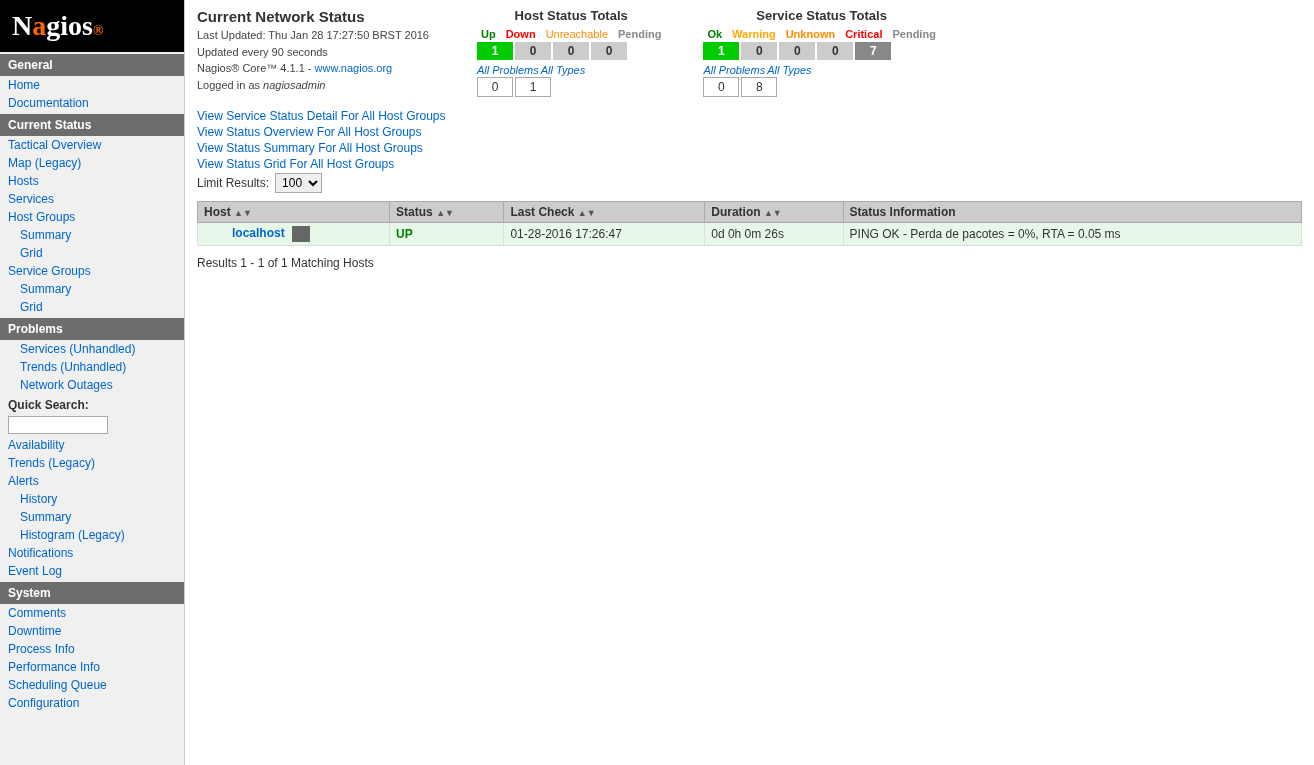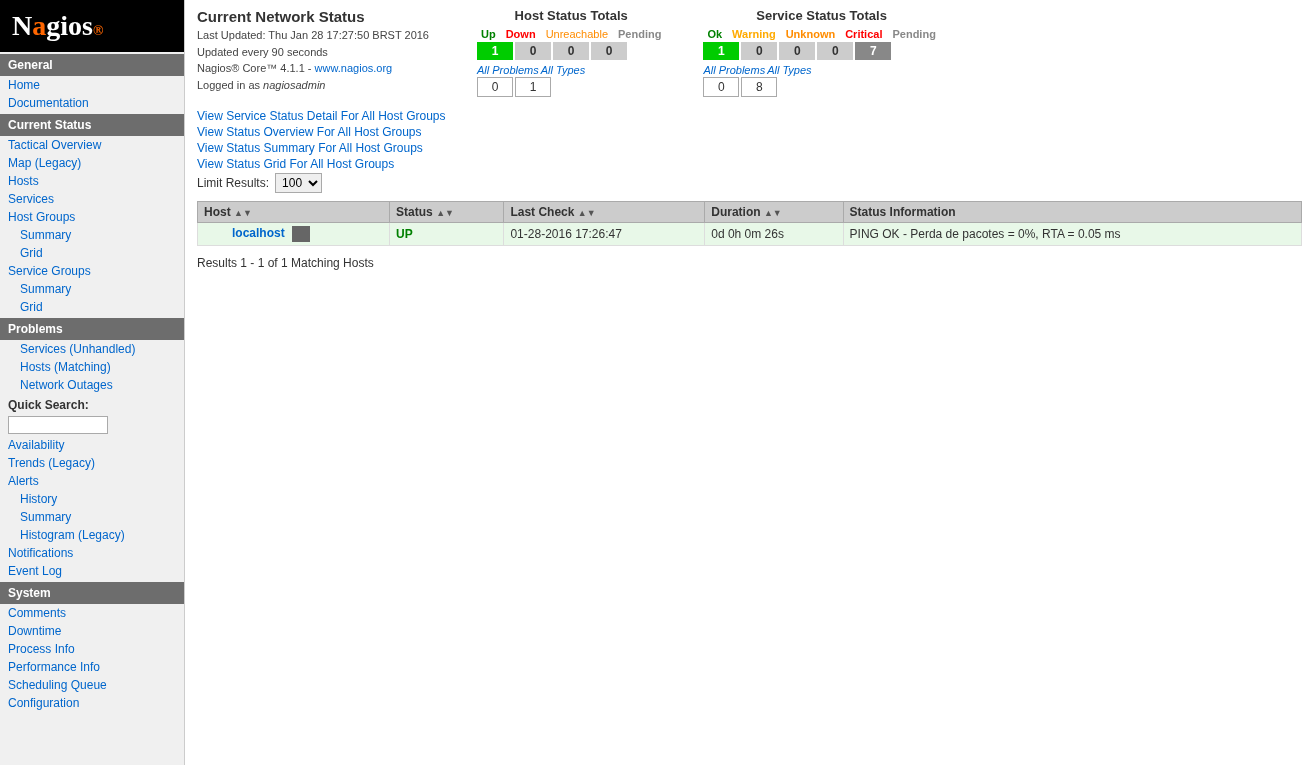--- a/index.html
+++ b/index.html
@@ -108,21 +108,21 @@
     <div class="sidebar-item"><a href="#">Host Groups</a></div>
     <div class="sidebar-item indent"><a href="#">Summary</a></div>
     <div class="sidebar-item indent"><a href="#">Grid</a></div>
     <div class="sidebar-item"><a href="#">Service Groups</a></div>
     <div class="sidebar-item indent"><a href="#">Summary</a></div>
     <div class="sidebar-item indent"><a href="#">Grid</a></div>
 
     
     <div class="sidebar-section-header">Problems</div>
     <div class="sidebar-item indent"><a href="#">Services (Unhandled)</a></div>
-    <div class="sidebar-item indent"><a href="#">Hosts (Matching)</a></div>
+    <div class="sidebar-item indent"><a href="#">Trends (Unhandled)</a></div>
     <div class="sidebar-item indent"><a href="#">Network Outages</a></div>
 
     
     <div class="quick-search-label">Quick Search:</div>
     <input class="quick-search-input" type="text" style="">
 
     
     <div class="sidebar-item"><a href="#">Availability</a></div>
     <div class="sidebar-item"><a href="#">Trends      (Legacy)</a></div>
     <div class="sidebar-item"><a href="#">Alerts</a></div>

